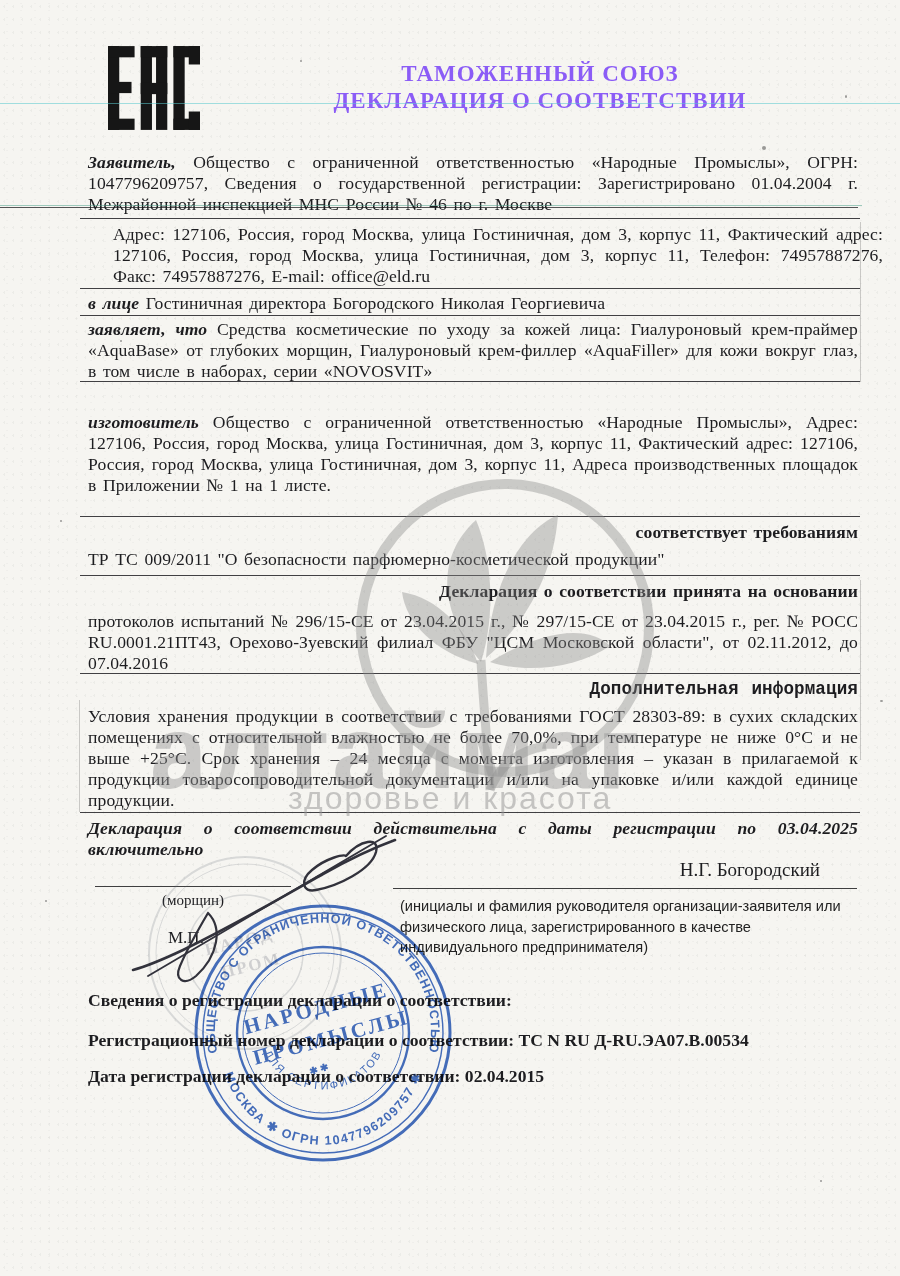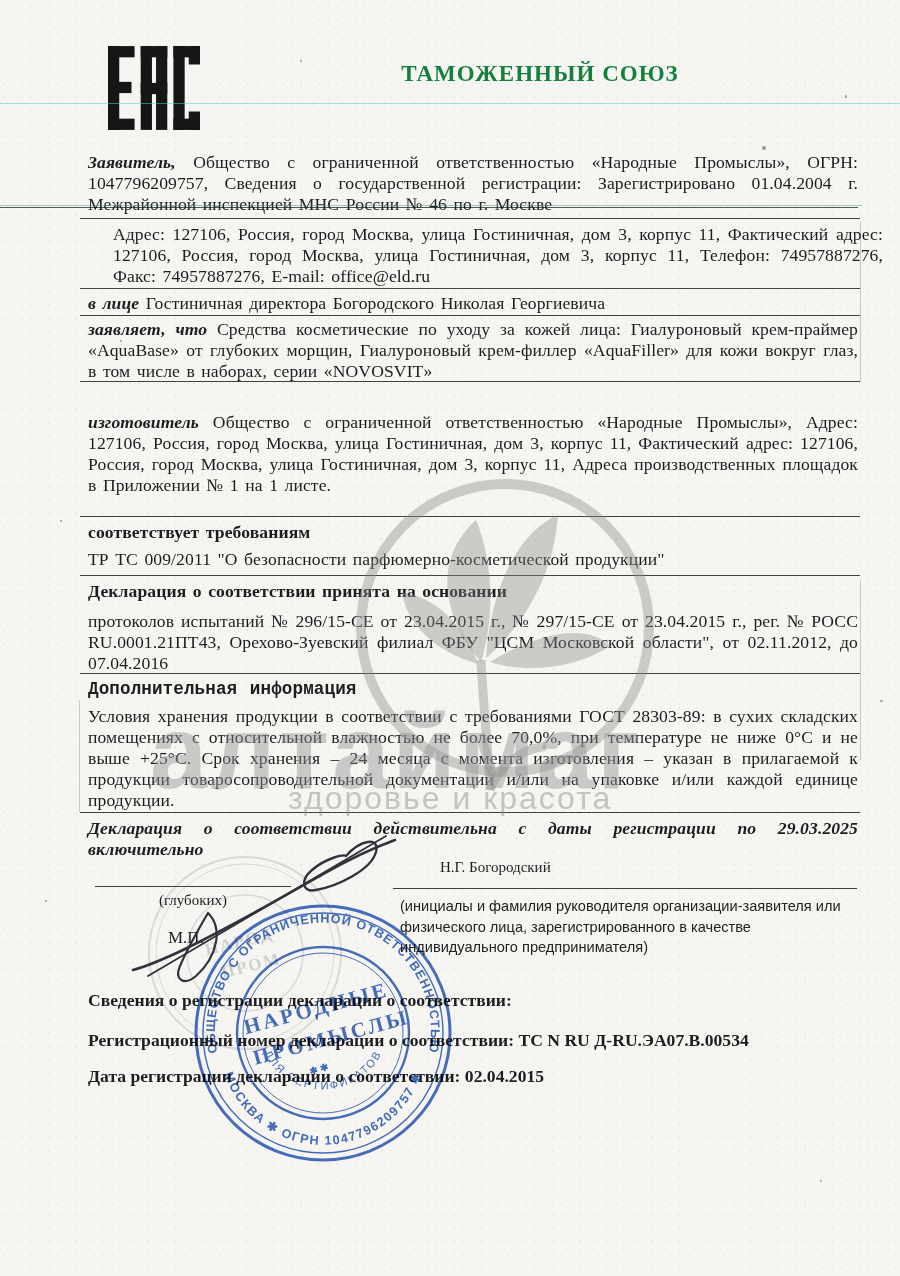--- a/index.html
+++ b/index.html
@@ -9,38 +9,38 @@
     background-image:radial-gradient(rgba(60,60,55,0.05) 1px, transparent 1px),
                      radial-gradient(rgba(90,90,80,0.04) 1px, transparent 1px);
     background-size:9px 13px, 14px 7px;
     font-family:"Liberation Serif", serif;
     color:#1d1d20;
   }
   .abs{position:absolute;}
   
   .eac{left:108px;top:46px;z-index:3;}
   .title{left:250px;top:60px;width:580px;text-align:center;z-index:3;
-         font-weight:bold;font-size:23px;line-height:27px;letter-spacing:1px;color:#15803d;}
+         font-weight:bold;font-size:23px;line-height:27px;letter-spacing:1px;color:#8b5cf6;}
   
   .sec{left:88px;width:770px;z-index:3;font-size:17.6px;line-height:21px;
        text-align:justify;word-spacing:2px;letter-spacing:.1px;}
   .ld{font-weight:bold;font-style:italic;}
-  .hd{font-weight:bold;text-align:left;}
+  .hd{font-weight:bold;text-align:right;}
   .rule{left:80px;width:780px;height:0;border-top:1.6px solid rgba(25,25,28,.82);z-index:4;}
   .strike{left:0;width:858px;height:0;border-top:1.4px solid rgba(30,30,32,.75);z-index:4;}
   .scan-cyan{left:0;width:900px;height:1px;background:rgba(90,200,205,.55);z-index:6;}
   .scan-green{left:0;width:862px;height:1px;background:rgba(70,160,135,.5);z-index:6;}
   .vfrag{width:1px;background:rgba(40,40,42,.22);z-index:3;}
   .just-last{text-align-last:justify;}
   
   .sigline{height:0;border-top:1.8px solid rgba(30,30,33,.85);z-index:4;}
   .small-serif{font-size:15px;z-index:3;}
   .note-sans{font-family:"Liberation Sans", sans-serif;font-size:14.6px;line-height:1.42;
              text-align:left;z-index:3;color:#222;}
-  .name{font-size:15px;text-align:left;z-index:3;}
+  .name{font-size:19px;text-align:right;z-index:3;}
   .regline{left:88px;width:770px;font-weight:bold;font-size:17.6px;z-index:3;}
   
   .wm{pointer-events:none;z-index:5;}
   .wm-word{left:150px;top:694px;width:650px;font-family:"Liberation Sans", sans-serif;
            font-weight:bold;font-size:103px;letter-spacing:3px;color:rgba(148,148,148,.45);}
   .wm-tag{left:288px;top:780px;width:420px;font-family:"Liberation Sans", sans-serif;
           font-size:32px;letter-spacing:2px;color:rgba(150,150,150,.52);}
   .stamp-blue{left:188px;top:898px;z-index:8;mix-blend-mode:multiply;opacity:.9;}
   .stamp-ghost{left:138px;top:846px;z-index:4;opacity:.9;}
   .sig-ink{left:88px;top:818px;z-index:7;}
@@ -64,20 +64,21 @@
         <rect x="64" y="0" width="26" height="11"></rect>
       <rect x="64" y="71" width="26" height="11"></rect>
         <rect x="79" y="0" width="11" height="18"></rect>
       <rect x="79" y="64" width="11" height="18"></rect>
     </g>
   </svg>
 </div>
 
 <div class="abs title">
   <div>ТАМОЖЕННЫЙ СОЮЗ</div>
+  <div>ДЕКЛАРАЦИЯ О СООТВЕТСТВИИ</div>
 </div>
 
 <div class="abs scan-cyan" style="top:103px;"></div>
 <div class="abs scan-green" style="top:205px;"></div>
 <div class="abs strike" style="top:207px;"></div>
 
 <div class="abs vfrag" style="left:79px;top:700px;height:112px;"></div>
 <div class="abs vfrag" style="left:860px;top:222px;height:160px;"></div>
 <div class="abs vfrag" style="left:860px;top:580px;height:180px;"></div>
 
@@ -111,25 +112,25 @@
 <div class="abs rule" style="top:575px;"></div>
 
 <div class="abs sec hd" style="top:581px;">Декларация о соответствии принята на основании</div>
 <div class="abs sec" style="top:611px;">протоколов испытаний № 296/15-СЕ от 23.04.2015 г., № 297/15-СЕ от 23.04.2015 г., рег. № РОСС RU.0001.21ПТ43, Орехово-Зуевский филиал ФБУ "ЦСМ Московской области", от 02.11.2012, до 07.04.2016</div>
 <div class="abs rule" style="top:673px;"></div>
 
 <div class="abs sec hd" style="top:679px;font-family:Liberation Mono, monospace;">Дополнительная информация</div>
 <div class="abs sec" style="top:706px;">Условия хранения продукции в соответствии с требованиями ГОСТ 28303-89: в сухих складских помещениях с относительной влажностью не более 70,0%, при температуре не ниже 0°С и не выше +25°С. Срок хранения – 24 месяца с момента изготовления – указан в прилагаемой к продукции товаросопроводительной документации и/или на упаковке и/или каждой единице продукции.</div>
 <div class="abs rule" style="top:812px;"></div>
 
-<div class="abs sec ld just-last" style="top:818px;">Декларация о соответствии действительна с даты регистрации по 29.03.2025</div>
+<div class="abs sec ld just-last" style="top:818px;">Декларация о соответствии действительна с даты регистрации по 03.04.2025</div>
 <div class="abs sec ld" style="top:839px;text-align:left;">включительно</div>
 
 <div class="abs sigline" style="left:95px;top:886px;width:196px;"></div>
-<div class="abs small-serif" style="left:95px;top:892px;width:196px;text-align:center;">(глубоких)</div>
+<div class="abs small-serif" style="left:95px;top:892px;width:196px;text-align:center;">(морщин)</div>
 <div class="abs small-serif" style="left:168px;top:928px;font-size:17px;">М.П.</div>
 
 <div class="abs name" style="left:440px;top:859px;width:380px;">Н.Г. Богородский</div>
 <div class="abs sigline" style="left:393px;top:888px;width:464px;"></div>
 <div class="abs note-sans" style="left:400px;top:896px;width:452px;">(инициалы и фамилия руководителя организации-заявителя или физического лица, зарегистрированного в качестве индивидуального предпринимателя)</div>
 
 <div class="abs regline" style="top:990px;">Сведения о регистрации декларации о соответствии:</div>
 <div class="abs regline" style="top:1030px;">
   <span>Регистрационный номер декларации о соответствии:</span><span> ТС N RU Д-RU.ЭА07.В.00534</span>
 </div>

